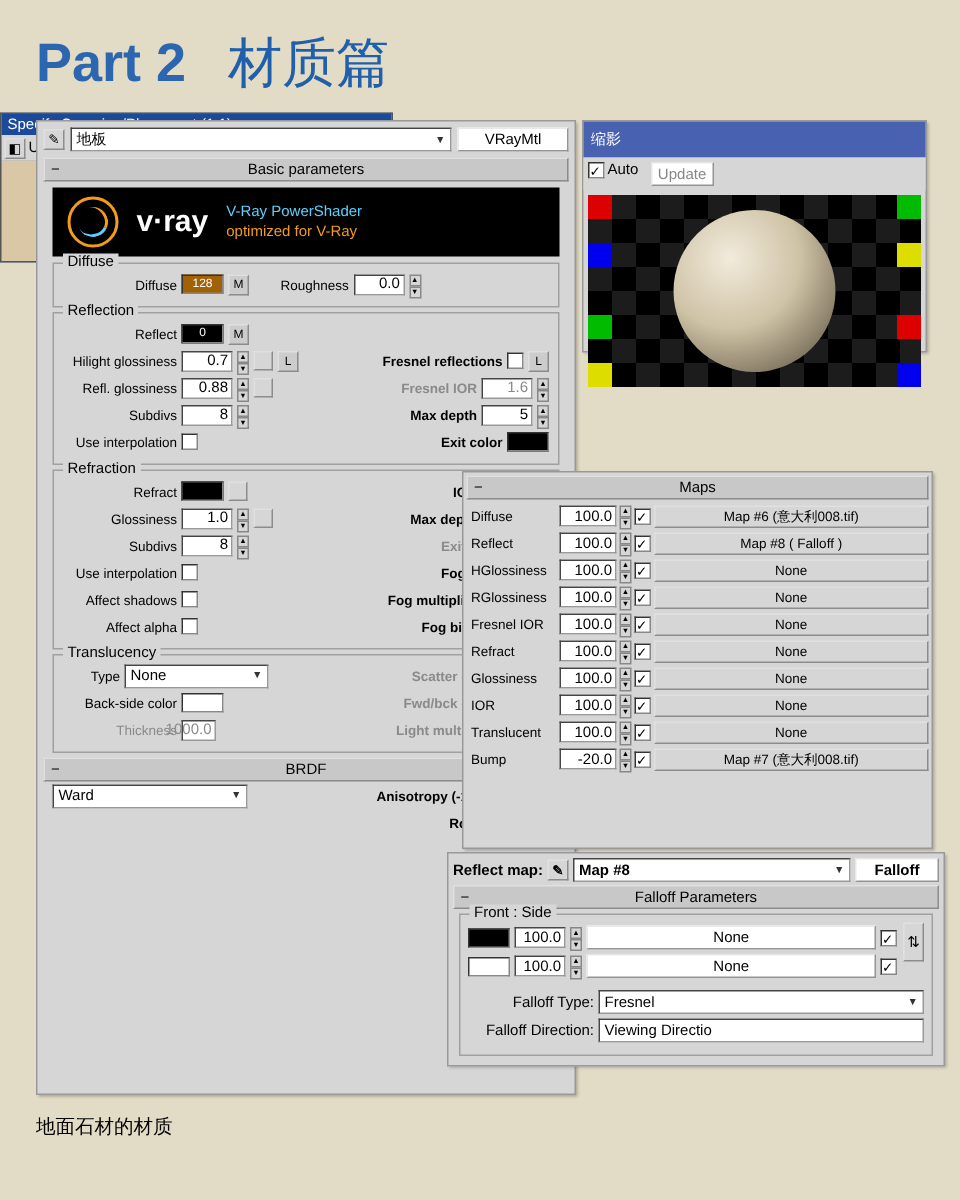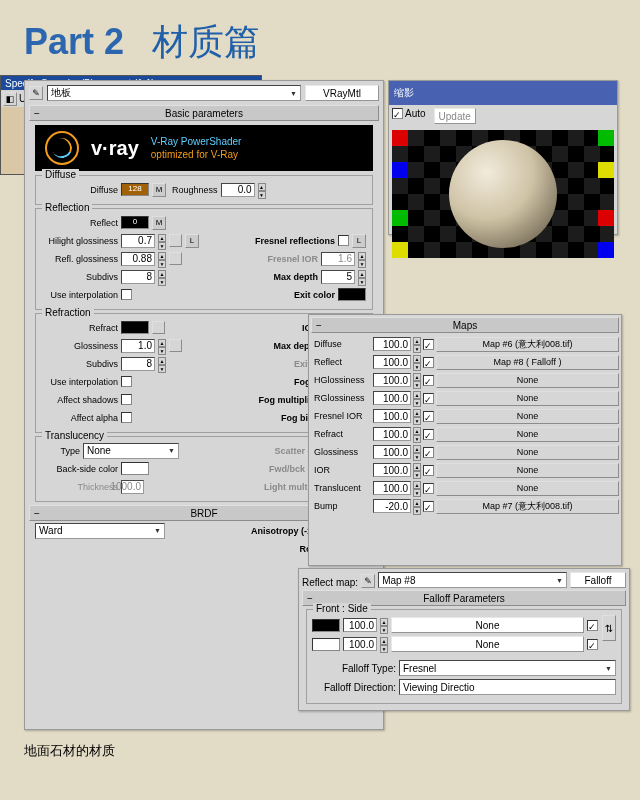--- a/index.html
+++ b/index.html
@@ -47,21 +47,21 @@
 .crop-panel .bar { background: #1b4a9a; color: #fff; height: 14px; display: flex; align-items: center; padding: 0 4px; font-size: 9px; }
 .crop-ctrl { background: #d6d6d6; height: 17px; display: flex; align-items: center; gap: 2px; padding: 1px 2px; }
 .crop-tex { height: 68px; background: repeating-linear-gradient(90deg, #d9c7a5 0 60px, #bba77f 60px 62px); }
 .maps-panel { left: 308px; top: 314px; width: 314px; height: 252px; padding: 2px; }
 .maps-panel .rollup-hdr { margin: 0; }
 .maps-grid { margin-top: 2px; }
 .map-row { display: flex; align-items: center; height: 18px; gap: 2px; }
 .map-row .lbl2 { width: 60px; font-size: 9px; padding-left: 3px; }
 .map-row .btnslot { flex: 1; background: #d6d6d6; border: 1px outset #e0e0e0; height: 15px; display: flex; align-items: center; justify-content: center; font-size: 9px; }
 .falloff-panel { left: 298px; top: 568px; width: 332px; padding: 3px; }
-.falloff-panel .toprow { display: flex; gap: 3px; align-items: flex-end; margin-bottom: 2px; }
+.falloff-panel .toprow { display: flex; gap: 3px; align-items: center; margin-bottom: 2px; font-weight: bold; }
 .falloff-group { border: 1px solid #a0a0a0; margin: 3px 4px; padding: 5px 5px 7px; position: relative; }
 .falloff-group .legend { position: absolute; top: -7px; left: 6px; background: #d6d6d6; padding: 0 3px; }
 .fr { display: flex; align-items: center; gap: 3px; height: 18px; margin-top: 1px; }
 .swapbtn { width: 14px; height: 26px; border: 1px outset #e0e0e0; display: flex; align-items: center; justify-content: center; }
 .foot-note { position: absolute; left: 24px; bottom: 40px; font-size: 13px; }
 .chev { font-size: 7px; color: #333; }
 .icon-sm { width: 14px; height: 14px; border: 1px outset #e0e0e0; display: flex; align-items: center; justify-content: center; font-size: 9px; }
 .tick { font-size: 9px; color: #000; }
 .rtfloat { margin-left: auto; font-weight: bold; }
 </style>
@@ -98,21 +98,21 @@
   </div>
 
   <div class="group">
     <span class="legend">Diffuse</span>
     <div class="row">
       <span class="lbl">Diffuse</span>
       <div class="sw grey128">
           <span style="color:#fff;font-size:8px;display:block;text-align:center">128</span>
         </div>
       <div class="sq-m">M</div>
-      <span class="lbl-r" style="margin-left:3px">Roughness</span>
+      <span class="lbl-r" style="margin-left:18px">Roughness</span>
       <div class="val">0.0</div>
       <div class="spin">
           <div>▲</div>
           <div>▼</div>
         </div>
     </div>
   </div>
 
   <div class="group">
     <span class="legend">Reflection</span>

